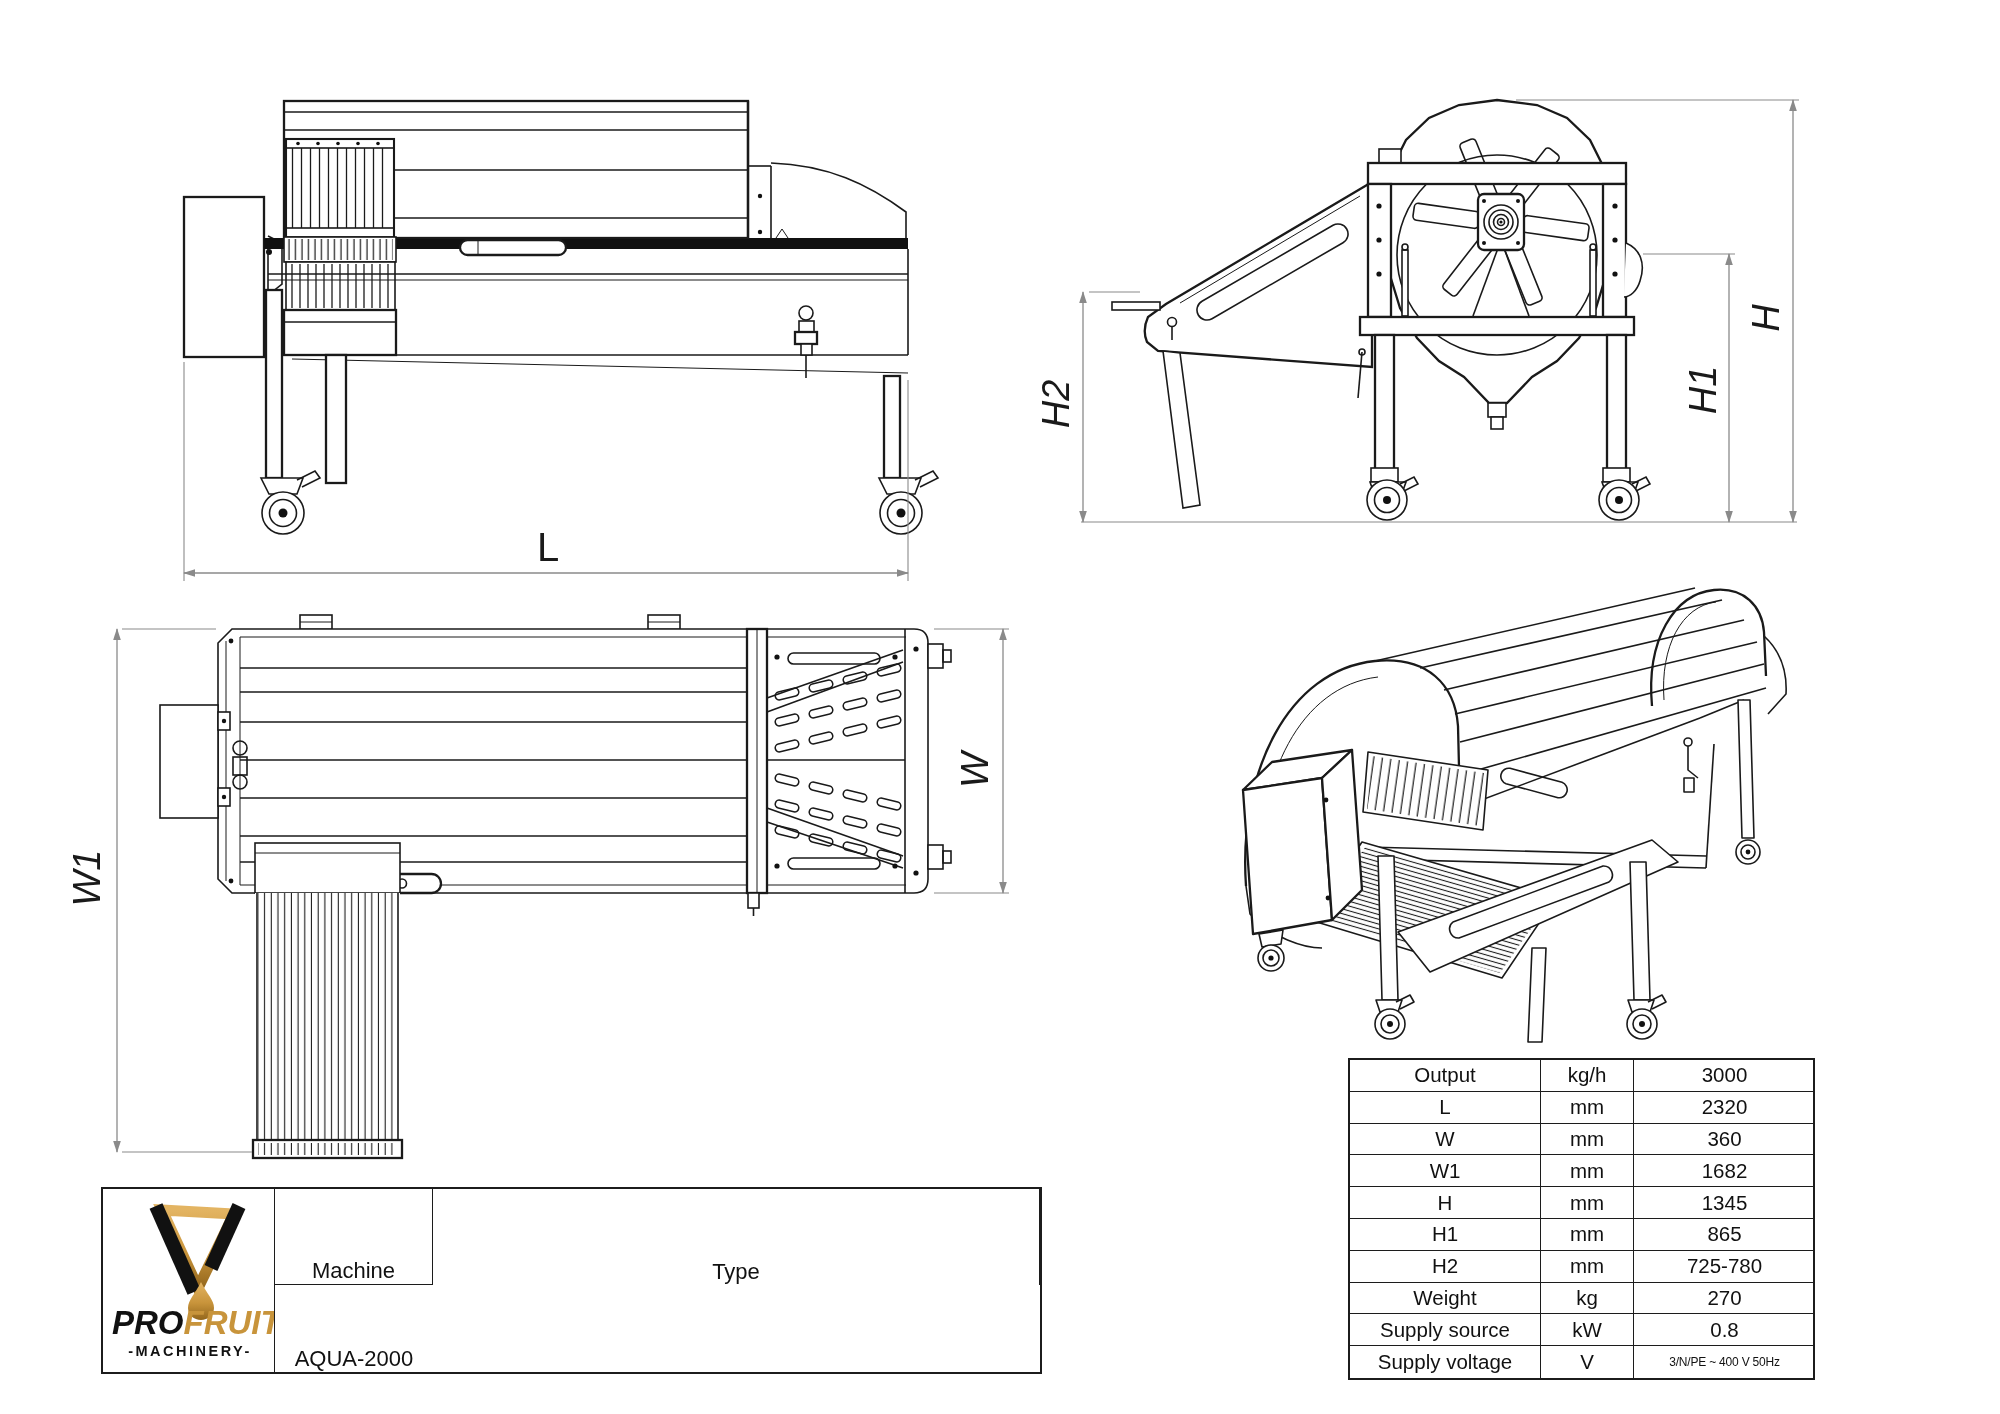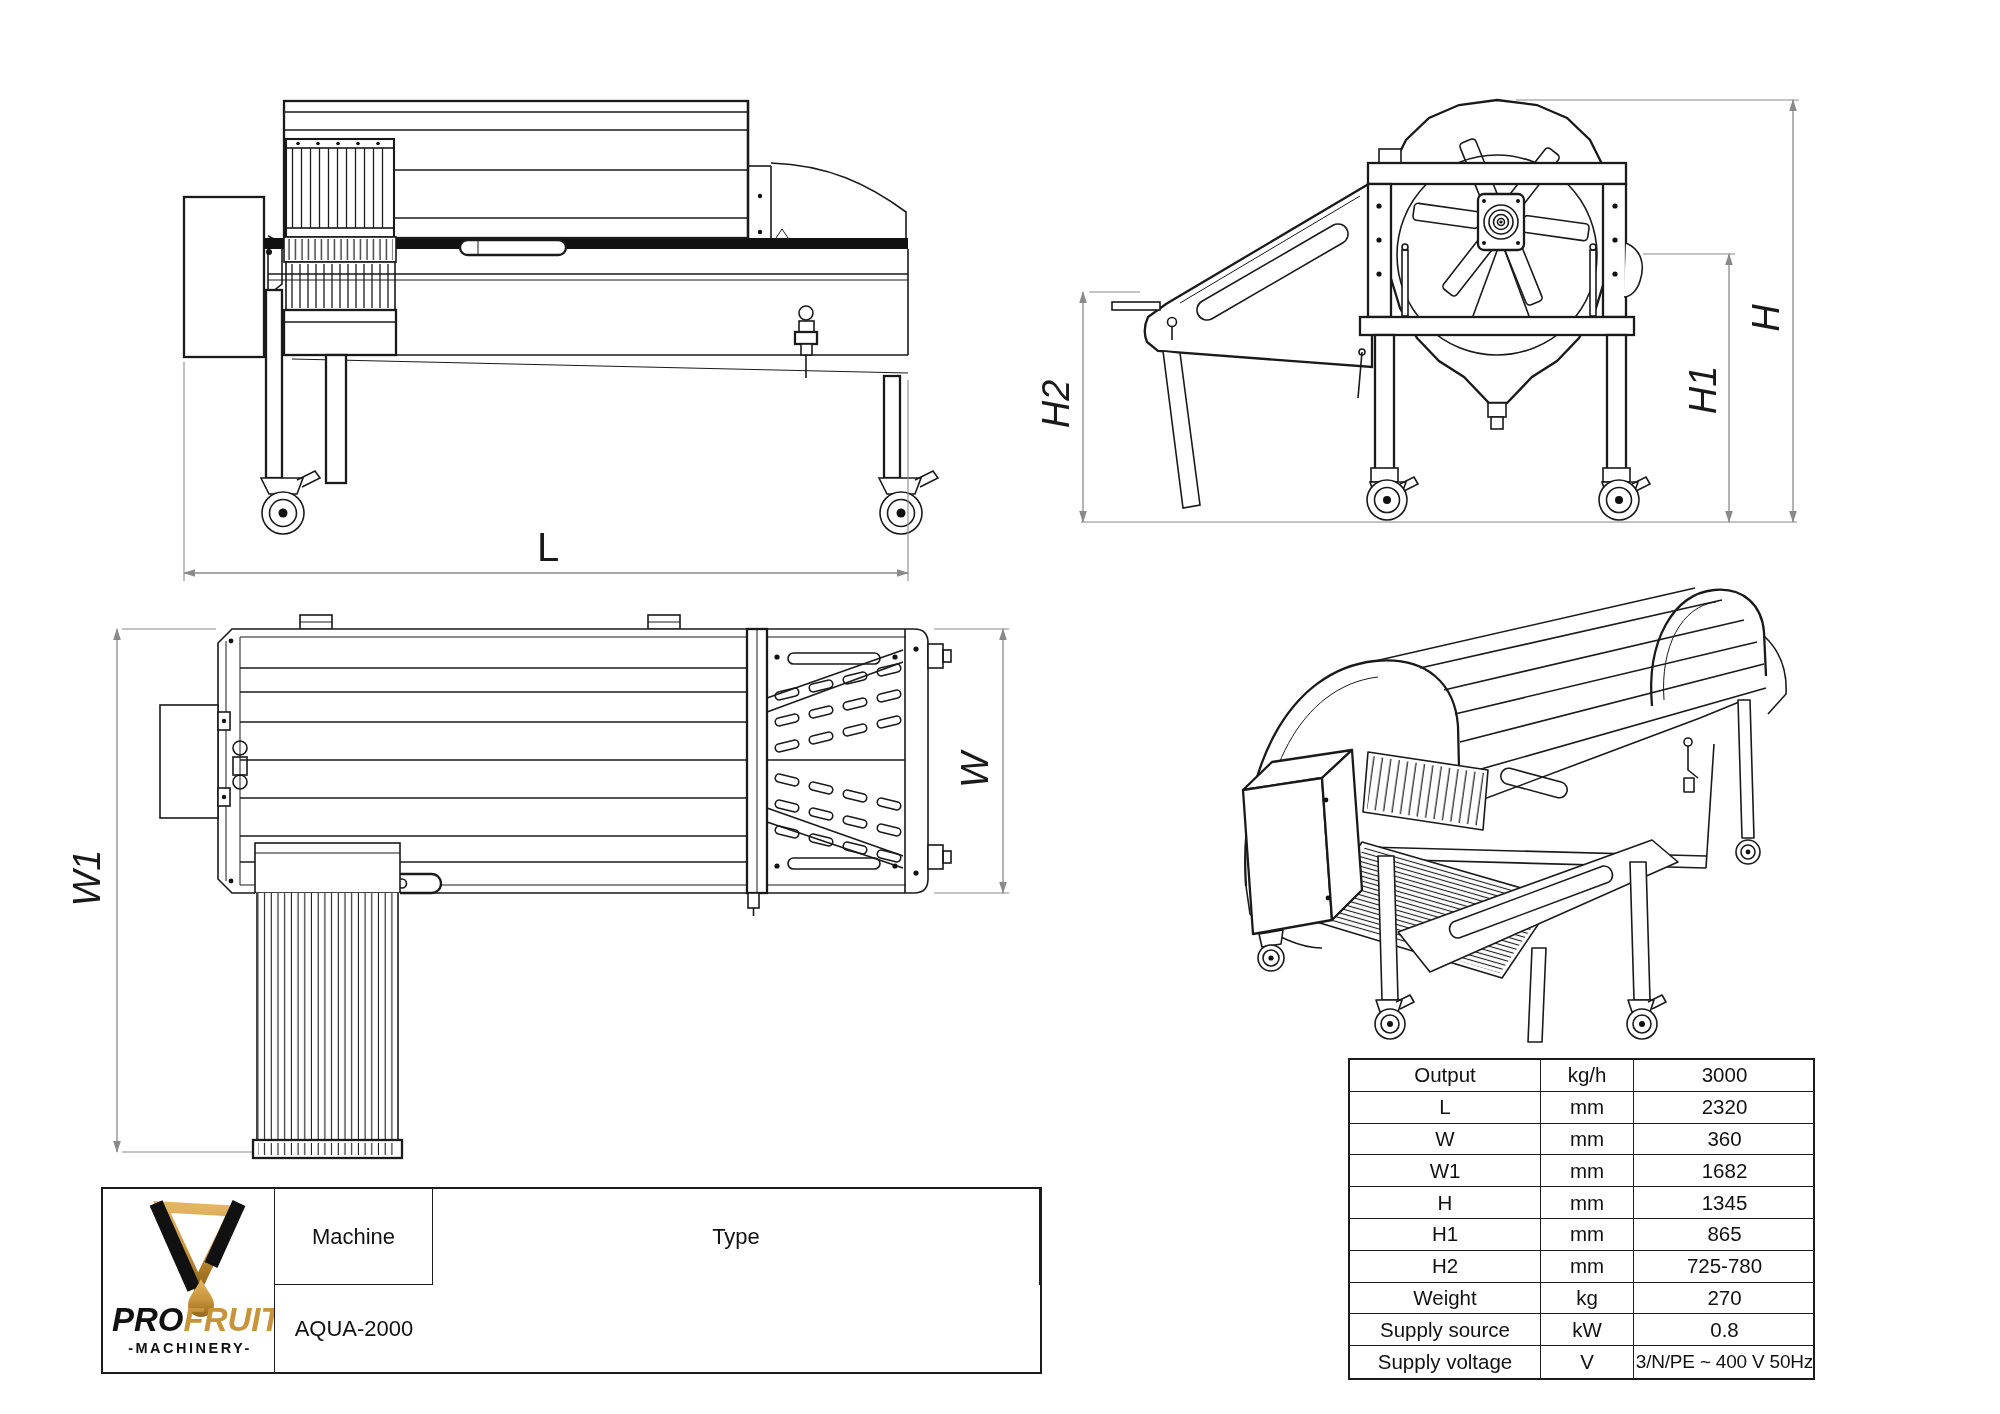--- a/index.html
+++ b/index.html
@@ -21,28 +21,28 @@
 
   
   .spec-table{position:absolute;left:1348px;top:1058px;width:467px;height:322px;
       display:grid;grid-template-columns:191px 93px 181px;grid-auto-rows:31.8px;
       border:2px solid #1c1c1c;box-sizing:border-box;background:#fff;
       font-size:20.5px;color:#111;text-align:right;}
   .spec-table>div{border-right:1.4px solid #1c1c1c;border-bottom:1.4px solid #1c1c1c;
       display:flex;align-items:center;justify-content:center;white-space:nowrap;overflow:hidden;}
   .spec-table>div:nth-child(3n){border-right:none;}
   .spec-table>div:nth-child(n+28){border-bottom:none;}
-  .spec-small{font-size:19px;letter-spacing:-0.2px;}
+  .spec-small{font-size:12px;letter-spacing:-0.2px;}
 
   
   .title-block{position:absolute;left:101px;top:1187px;width:941px;height:187px;
       border:2px solid #1c1c1c;box-sizing:border-box;background:#fff;
       display:grid;grid-template-columns:172px 158px auto;grid-template-rows:96px auto;
       font-size:22px;color:#111;}
-  .title-block>div{display:flex;align-items:center;justify-content:center;}
+  .title-block>div{display:flex;align-items:flex-end;justify-content:center;}
   .tb-logo{grid-row:1/3;border-right:1.5px solid #1c1c1c;text-decoration:underline;}
   .tb-c{border-right:1.5px solid #1c1c1c;}
   .tb-r1{border-bottom:1.5px solid #1c1c1c;}
 </style>
 </head>
 <body>
 
 <div id="page">
 
 <svg id="drawing" width="2000" height="1414" viewBox="0 0 2000 1414">

